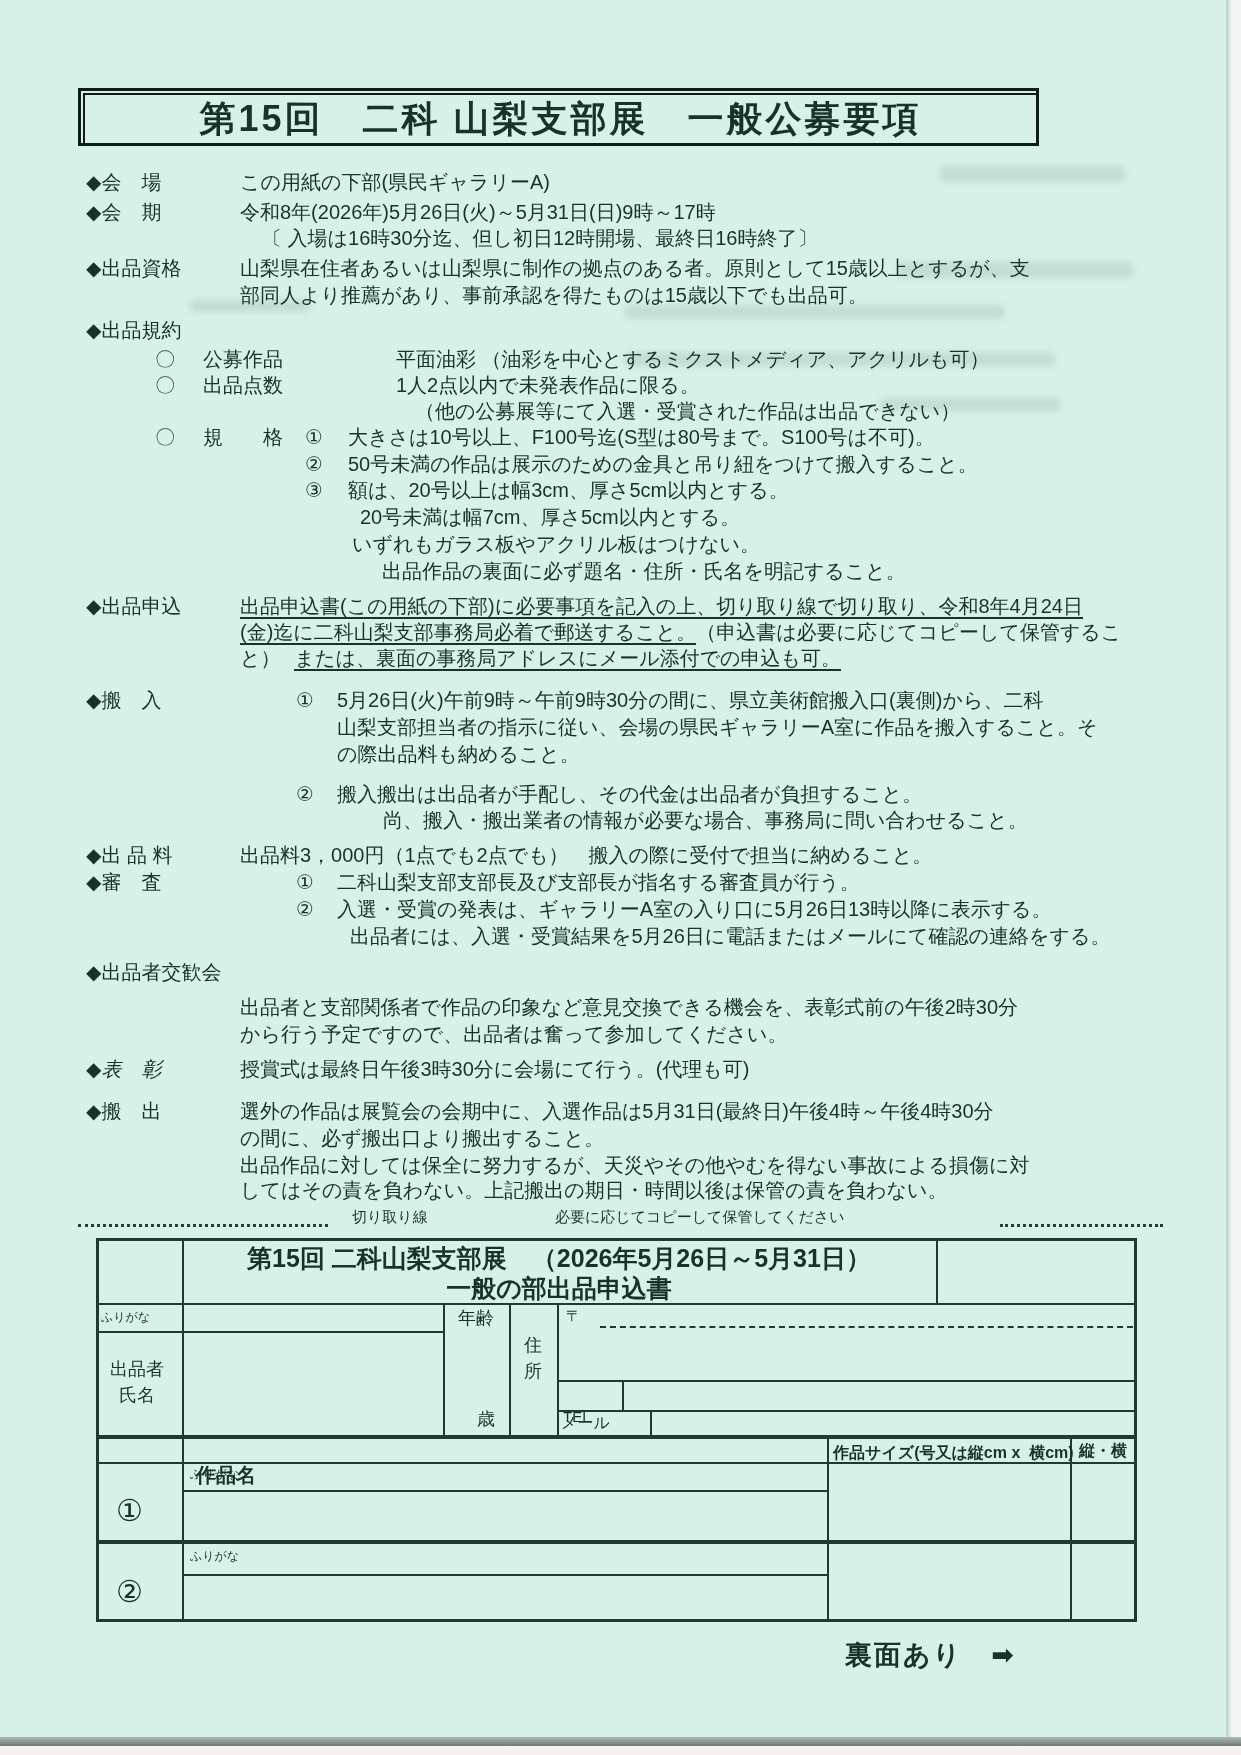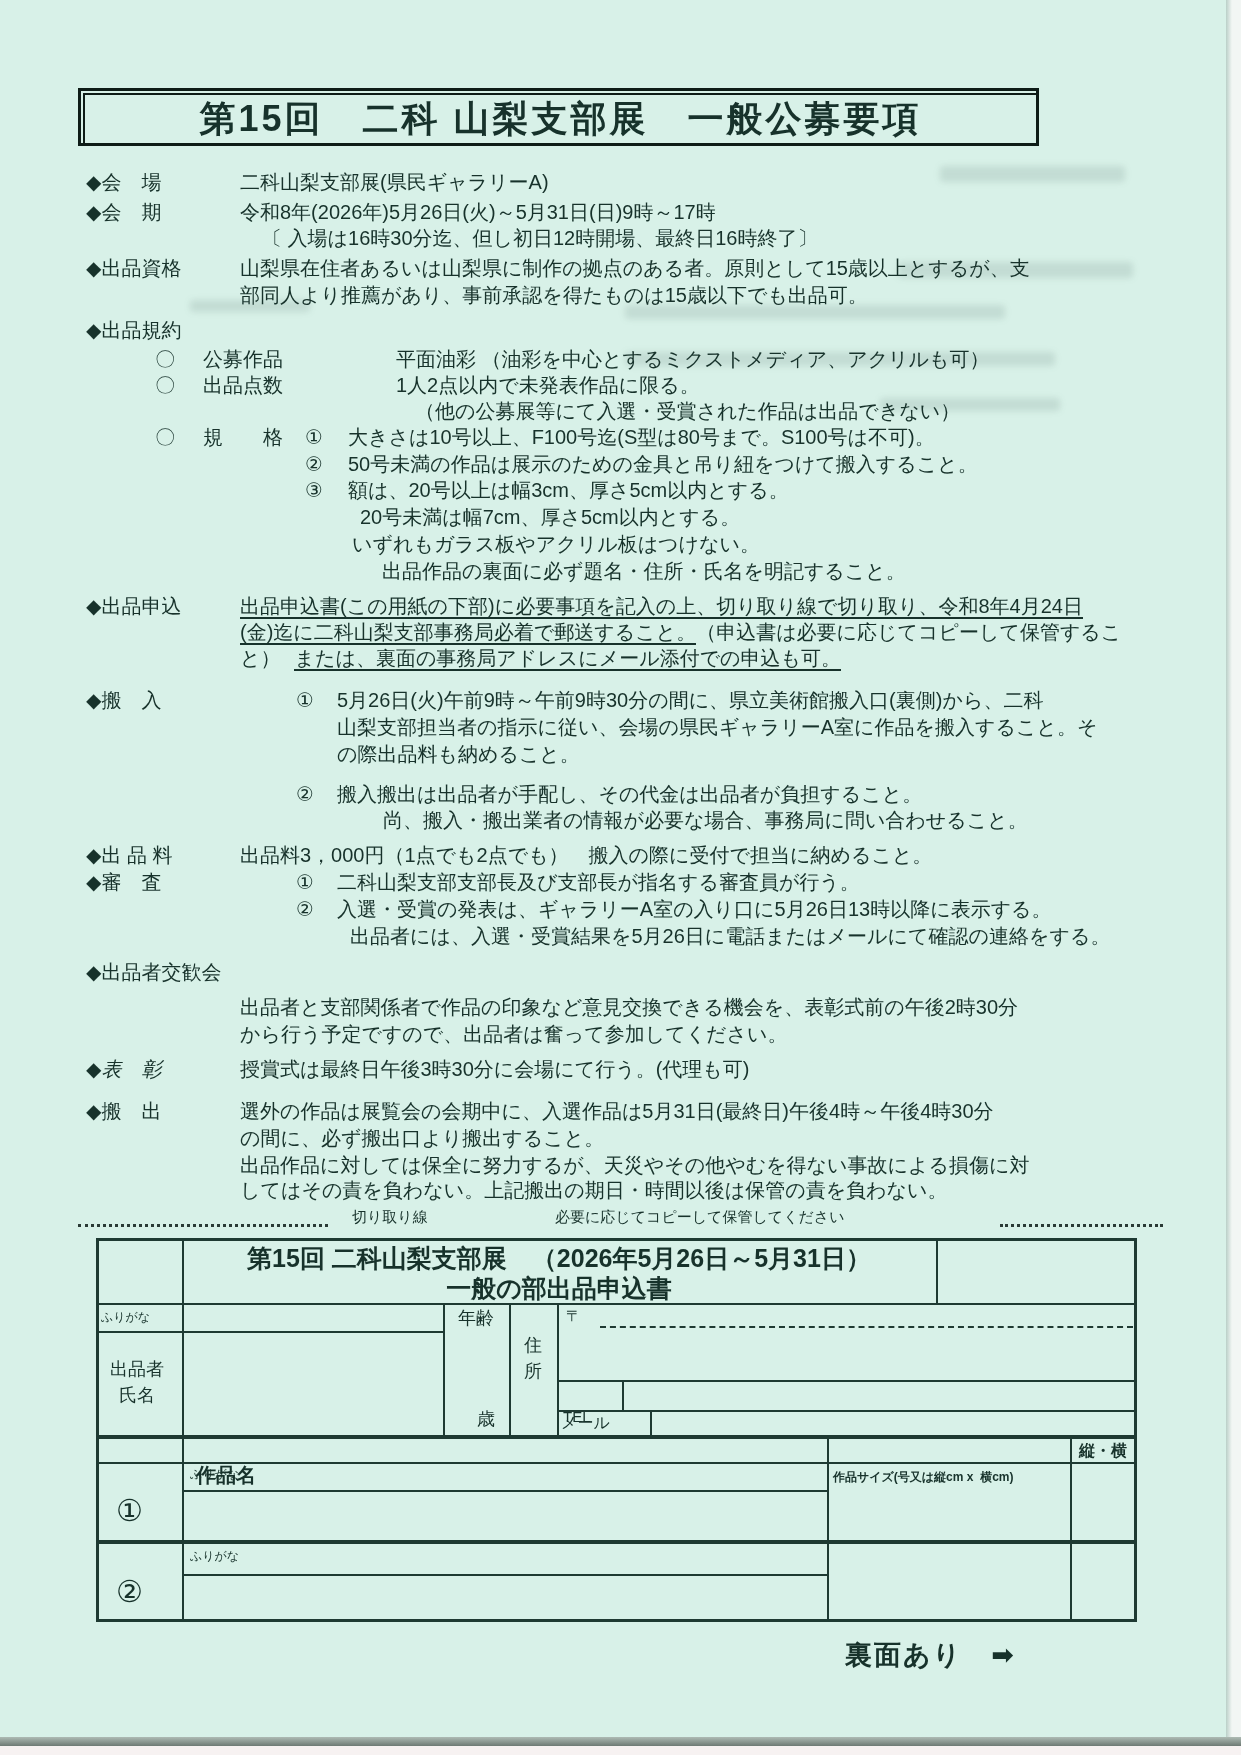--- a/index.html
+++ b/index.html
@@ -53,21 +53,21 @@
   <div class="smudge" style="left:625px;top:305px;width:380px;height:14px;"></div>
   <div class="smudge" style="left:625px;top:352px;width:430px;height:14px;"></div>
   <div class="smudge" style="left:880px;top:398px;width:180px;height:13px;"></div>
   <div class="smudge" style="left:190px;top:300px;width:120px;height:12px;"></div>
 
   <div class="banner">
     <div class="banner-inner">第15回　二科 山梨支部展　一般公募要項</div>
   </div>
 
   <div class="t" style="left:86px;top:170px;">◆会　場</div>
-  <div class="t" style="left:240px;top:170px;">二科山梨支部展(県民ギャラリーA)</div>
+  <div class="t" style="left:240px;top:170px;">この用紙の下部(県民ギャラリーA)</div>
 
   <div class="t" style="left:86px;top:200px;">◆会　期</div>
   <div class="t" style="left:240px;top:200px;">令和8年(2026年)5月26日(火)～5月31日(日)9時～17時</div>
   <div class="t" style="left:262px;top:226px;">〔 入場は16時30分迄、但し初日12時開場、最終日16時終了〕</div>
 
   <div class="t" style="left:86px;top:256px;">◆出品資格</div>
   <div class="t" style="left:240px;top:256px;">山梨県在住者あるいは山梨県に制作の拠点のある者。原則として15歳以上とするが、支</div>
   <div class="t" style="left:240px;top:283px;">部同人より推薦があり、事前承認を得たものは15歳以下でも出品可。</div>
 
   <div class="t" style="left:86px;top:318px;">◆出品規約</div>
@@ -170,21 +170,21 @@
   <div class="t" style="left:524px;top:1360px;font-size:18px;">所</div>
   <div class="t" style="left:566px;top:1307px;font-size:15px;">〒</div>
   <div class="t" style="left:563px;top:1386px;font-size:15px;margin-top:22px;">TEL</div>
   <div class="t" style="left:561px;top:1413px;font-size:16px;">メール</div>
 
   <div style="position:absolute;left:184px;top:1333px;width:257px;height:100px;"></div>
   <div style="position:absolute;left:624px;top:1382px;width:511px;height:26px;"></div>
   <div style="position:absolute;left:652px;top:1412px;width:483px;height:21px;"></div>
 
   <div class="t" style="left:196px;top:1439px;font-weight:bold;margin-top:24px;">作品名</div>
-  <div class="t" style="left:833px;top:1443px;font-size:12px;font-weight:bold;margin-top:27px;">作品サイズ(号又は縦cm x  横cm)</div>
+  <div class="t" style="left:833px;top:1443px;font-size:16px;font-weight:bold;">作品サイズ(号又は縦cm x  横cm)</div>
   <div class="t" style="left:1079px;top:1441px;font-size:16px;font-weight:bold;">縦・横</div>
 
   <div class="t sm" style="left:190px;top:1467px;">ふりがな</div>
   <div class="big-num" style="left:116px;top:1493px;">①</div>
   <div style="position:absolute;left:184px;top:1492px;width:641px;height:46px;"></div>
   <div style="position:absolute;left:829px;top:1437px;width:239px;height:101px;"></div>
 
   <div class="t sm" style="left:190px;top:1549px;">ふりがな</div>
   <div class="big-num" style="left:116px;top:1574px;">②</div>
   <div style="position:absolute;left:184px;top:1576px;width:641px;height:44px;"></div>

